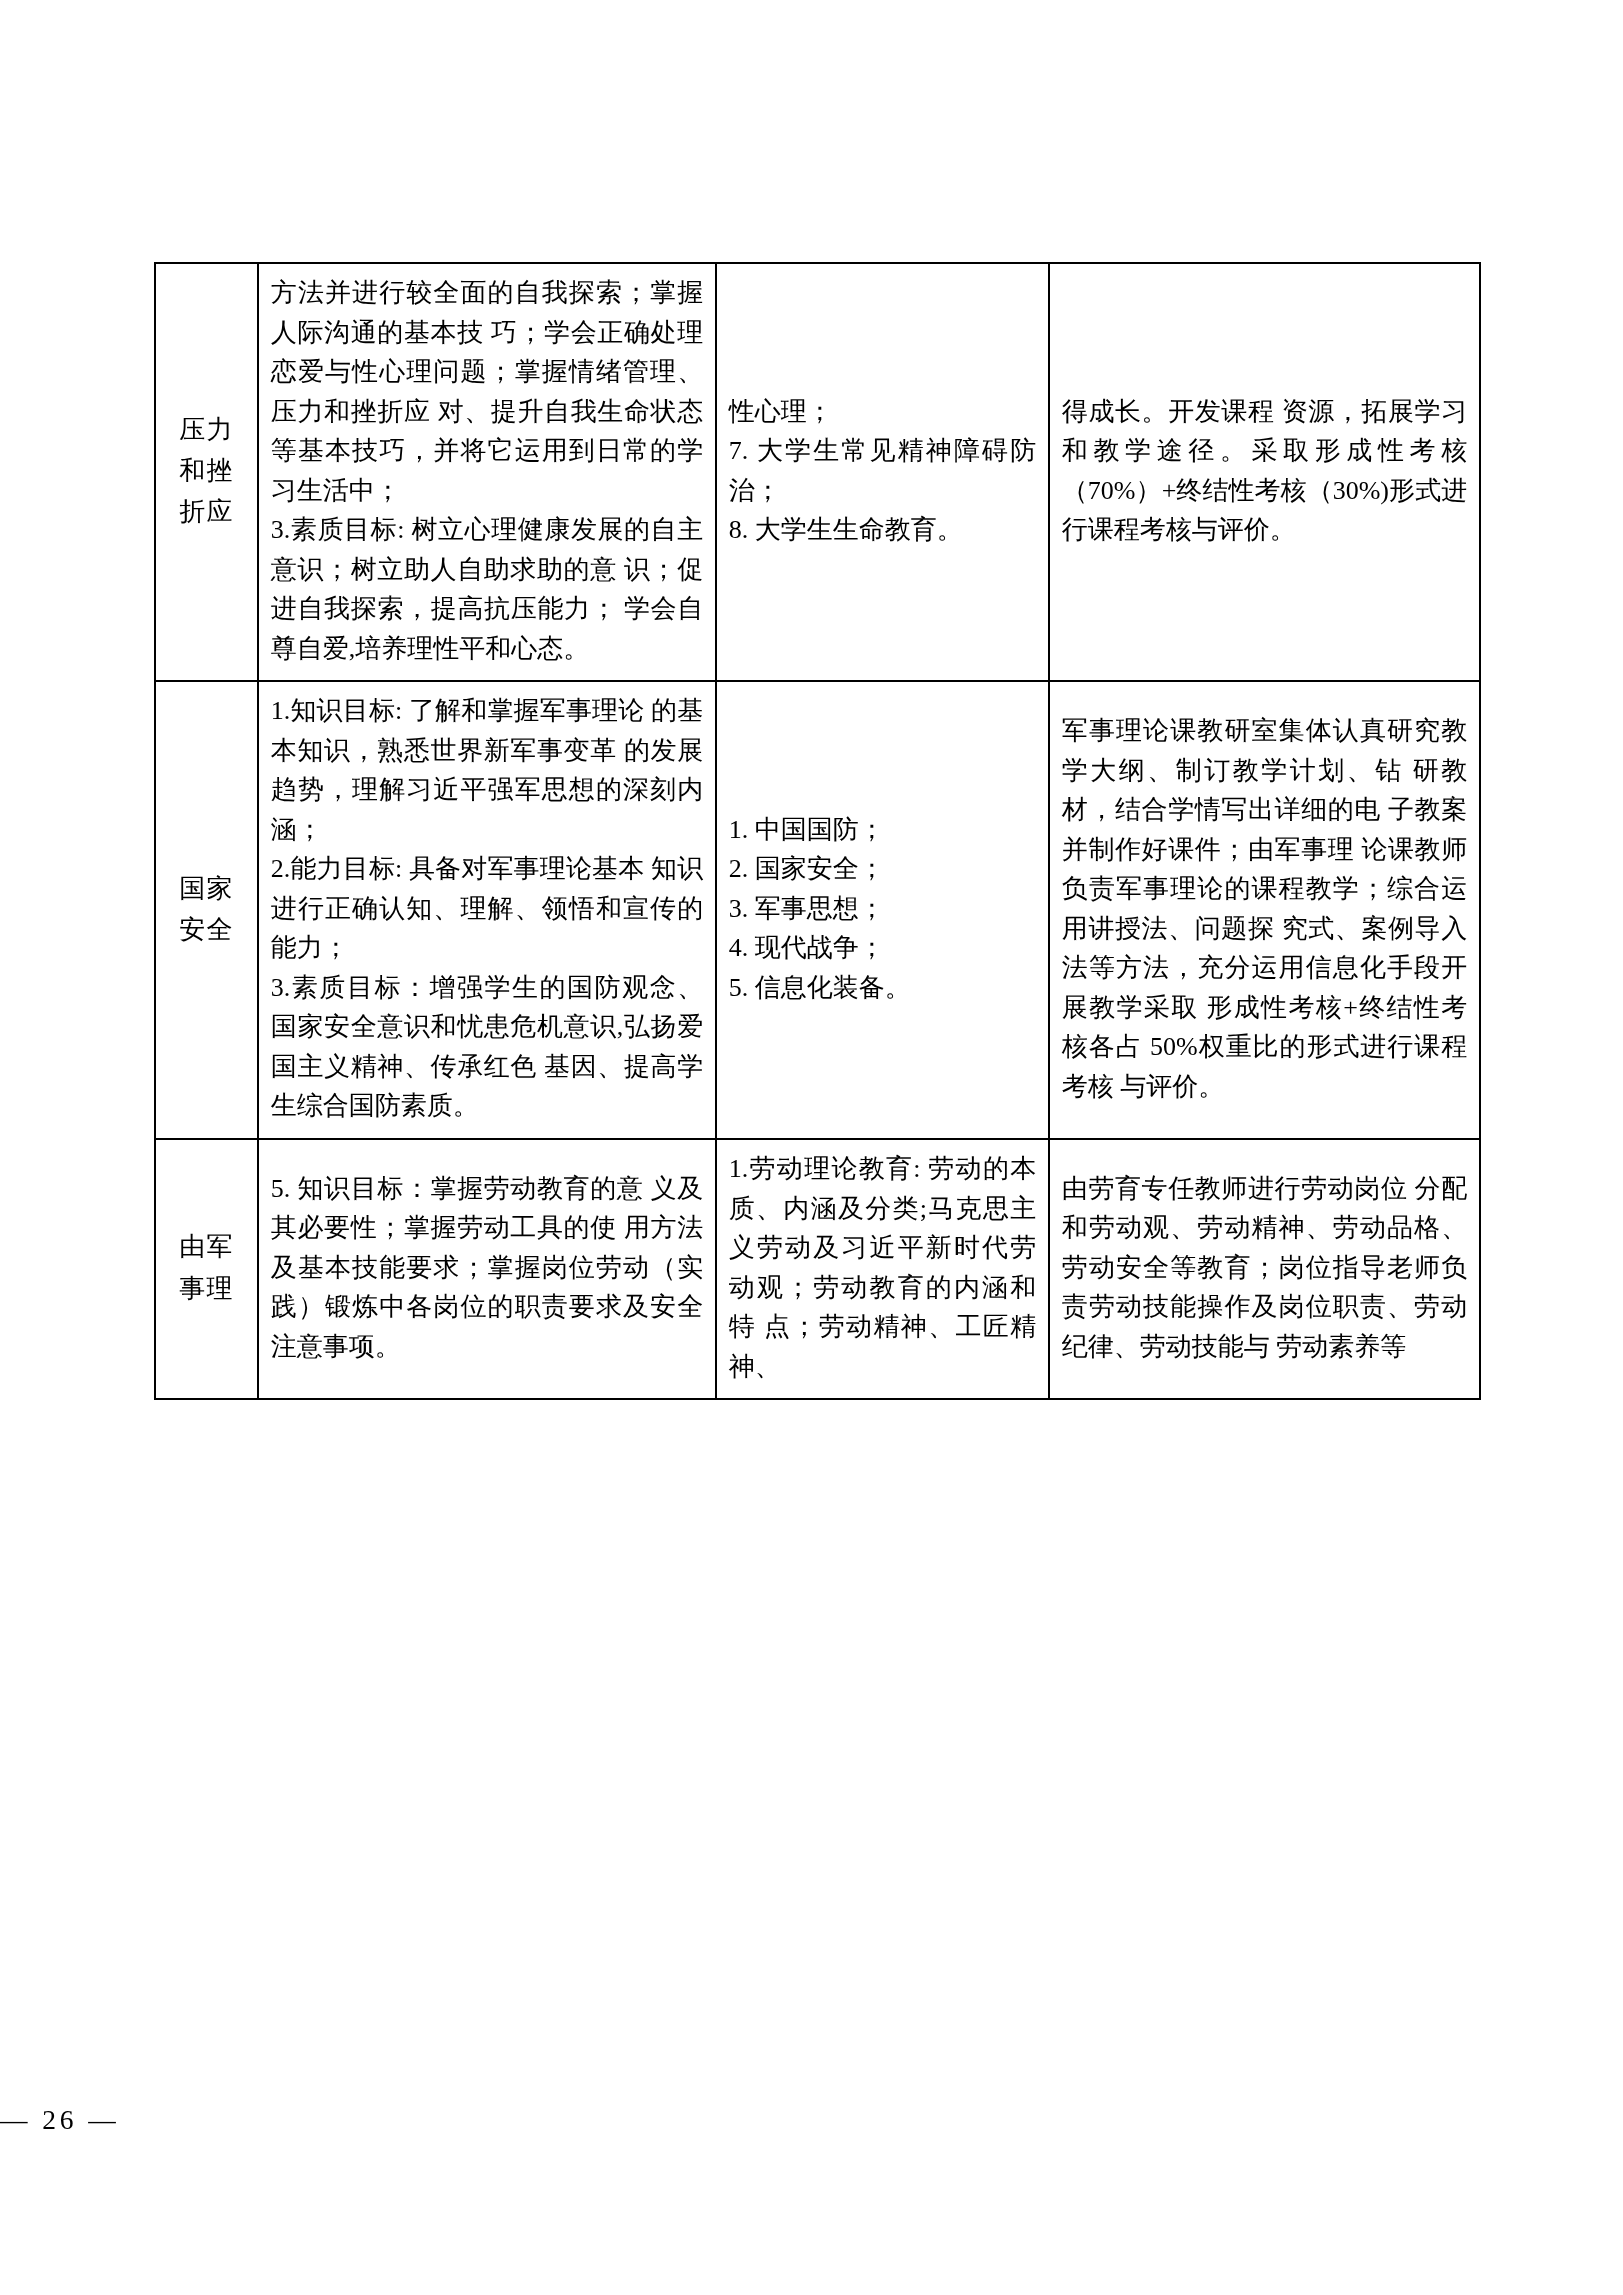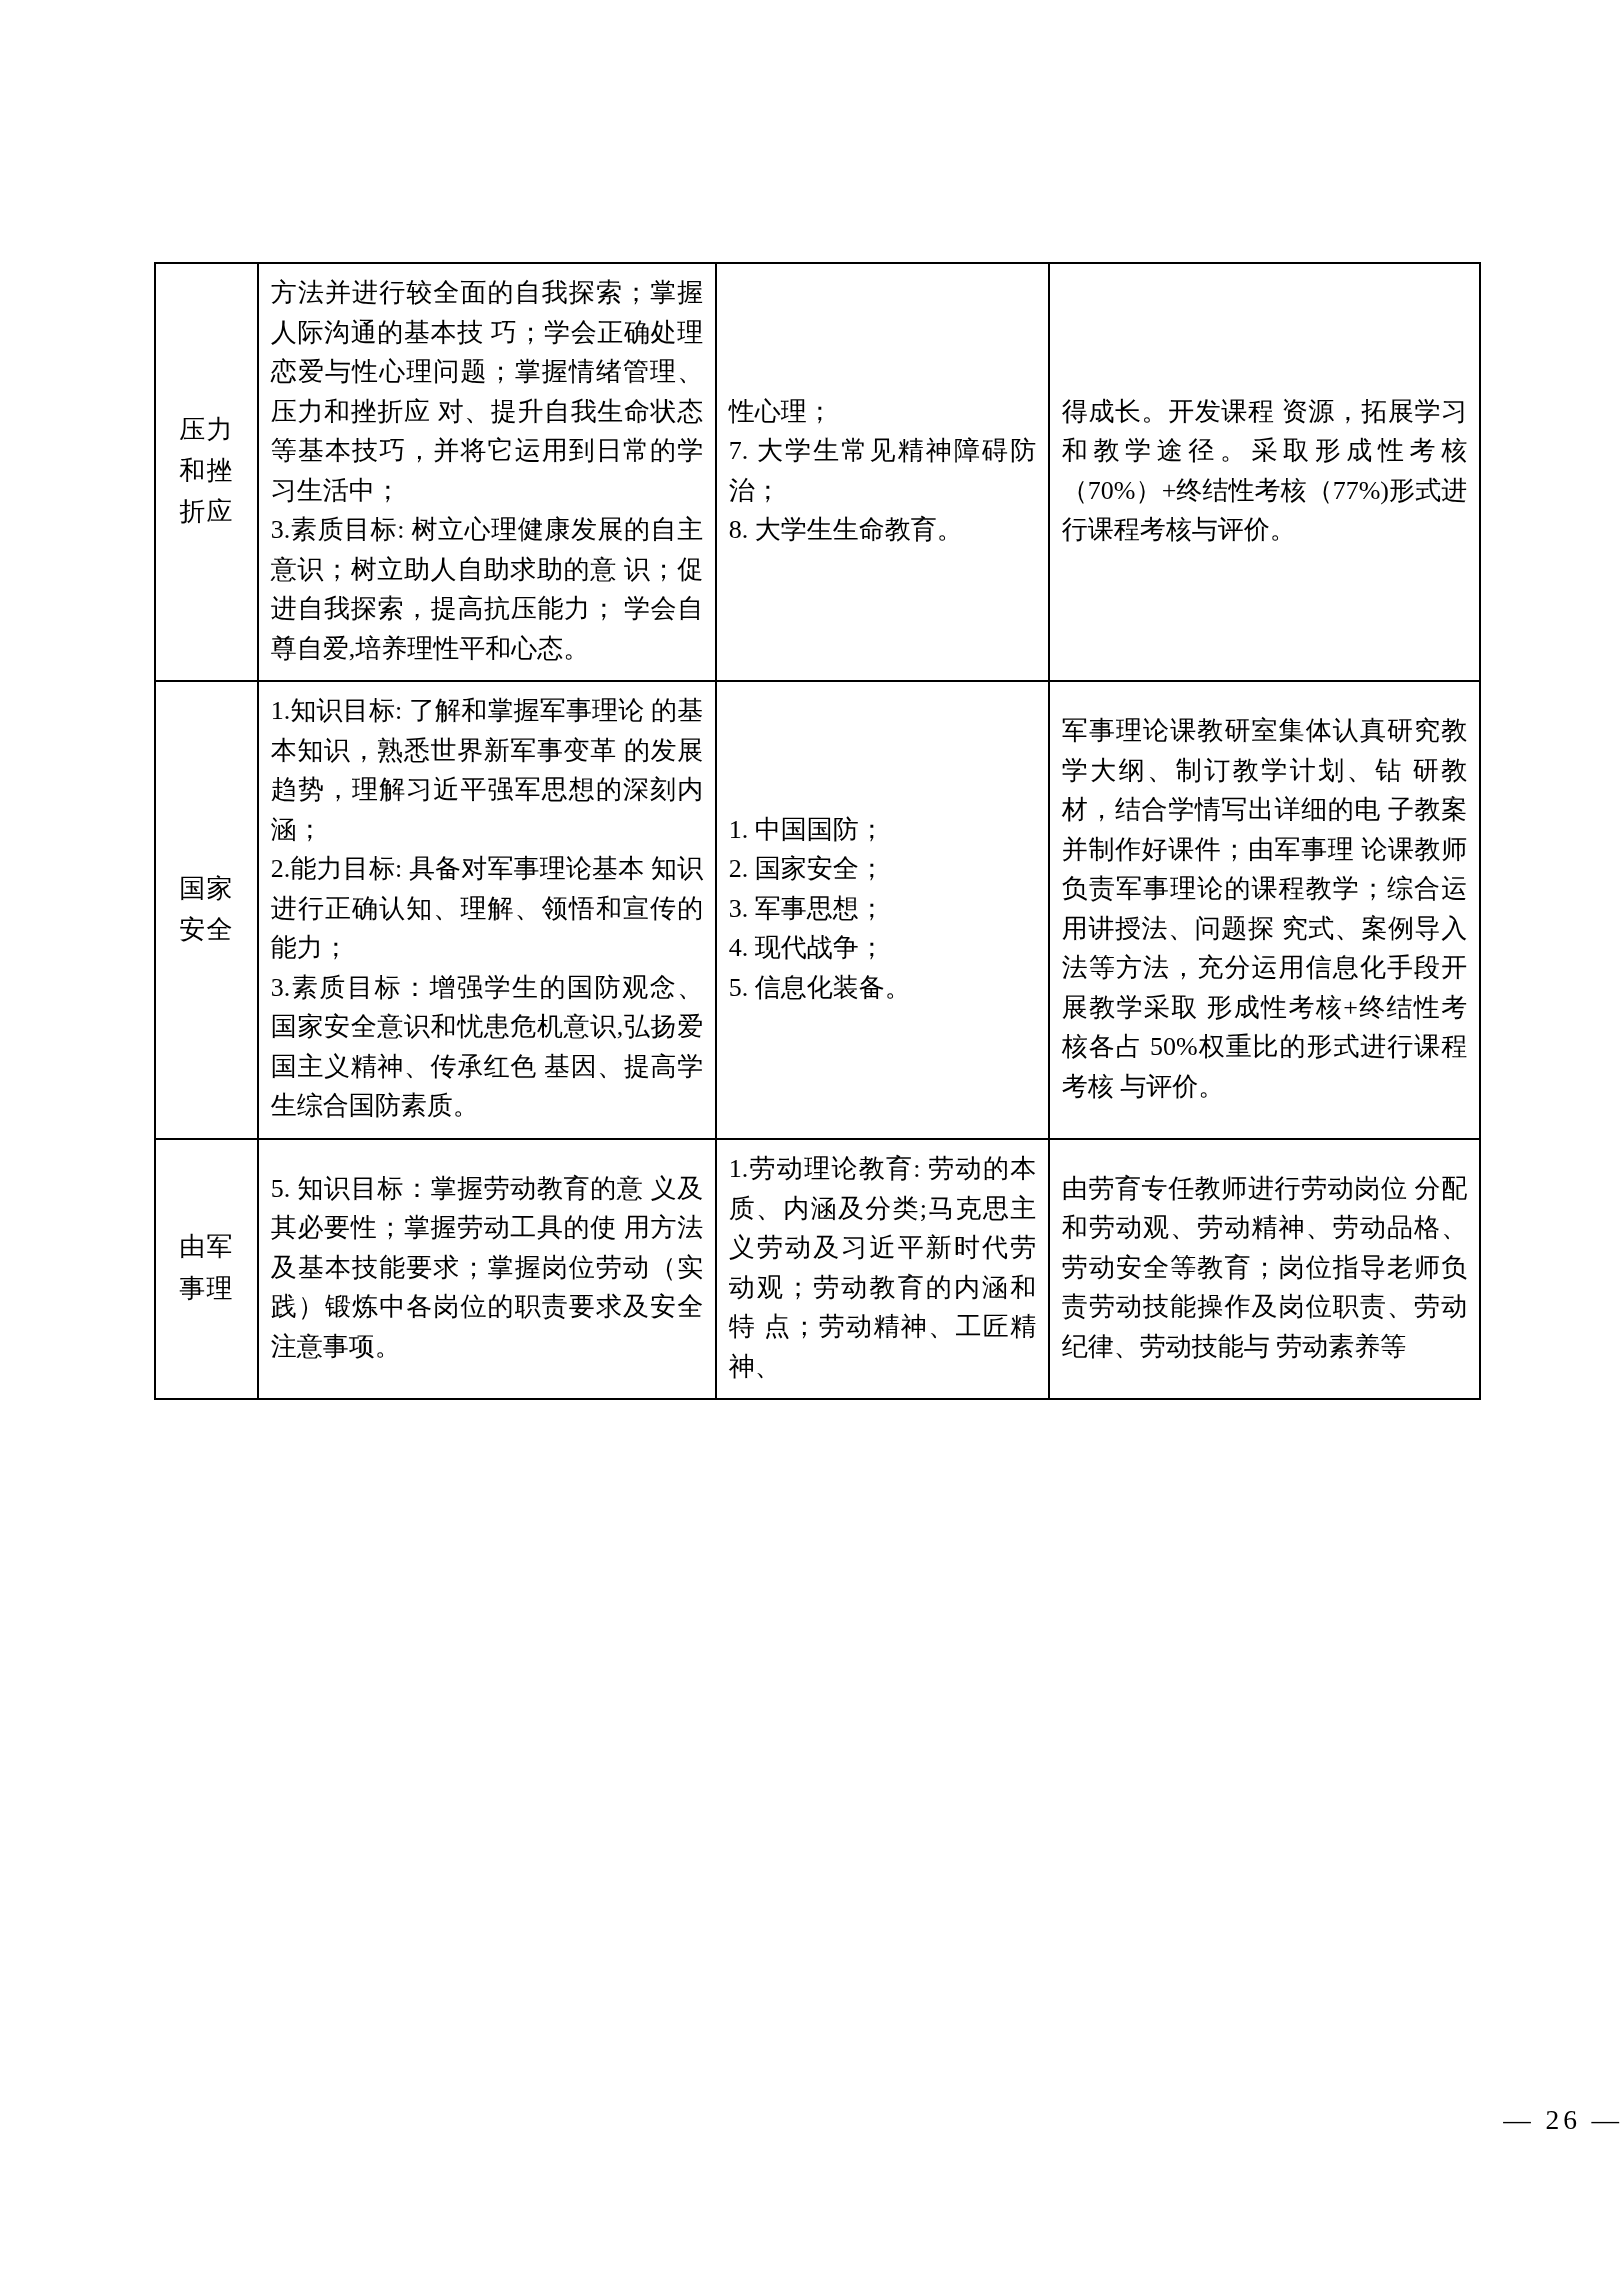--- a/index.html
+++ b/index.html
@@ -67,21 +67,21 @@
     text-indent: 0;
   }
   td.top-align {
     vertical-align: top;
   }
   .page-number {
     position: absolute;
     left: 0;
     top: 2104px;
     width: 1623px;
-    text-align: right;
+    text-align: left;
     font-size: 27.5px;
     letter-spacing: 3.9px;
     font-family: "Liberation Serif", "DejaVu Serif", serif;
   }
 </style>
 </head>
 <body>
 
 <div class="page">
 
@@ -101,21 +101,21 @@
           <td class="body-cell top-align">
               <p style="white-space: pre-line;">方法并进行较全面的自我探索；掌握人际沟通的基本技 巧；学会正确处理恋爱与性心理问题；掌握情绪管理、压力和挫折应 对、提升自我生命状态等基本技巧，并将它运用到日常的学习生活中；
 3.素质目标: 树立心理健康发展的自主意识；树立助人自助求助的意 识；促进自我探索，提高抗压能力； 学会自尊自爱,培养理性平和心态。</p>
             </td>
           <td class="body-cell top-align">
               <p style="white-space: pre-line;">性心理；
 7. 大学生常见精神障碍防 治；
 8. 大学生生命教育。</p>
             </td>
           <td class="body-cell top-align">
-              <p>得成长。开发课程 资源，拓展学习和教学途径。采取形成性考核（70%）+终结性考核（77%)形式进行课程考核与评价。</p>
+              <p>得成长。开发课程 资源，拓展学习和教学途径。采取形成性考核（70%）+终结性考核（30%)形式进行课程考核与评价。</p>
             </td>
         </tr>
         <tr>
           <td class="col-name">
               <span class="name-text">国家安全</span>
             </td>
           <td class="body-cell">
               <p style="white-space: pre-line;">1.知识目标: 了解和掌握军事理论 的基本知识，熟悉世界新军事变革 的发展趋势，理解习近平强军思想的深刻内涵；
 2.能力目标: 具备对军事理论基本 知识进行正确认知、理解、领悟和宣传的能力；
 3.素质目标：增强学生的国防观念、国家安全意识和忧患危机意识,弘扬爱国主义精神、传承红色 基因、提高学生综合国防素质。</p>

